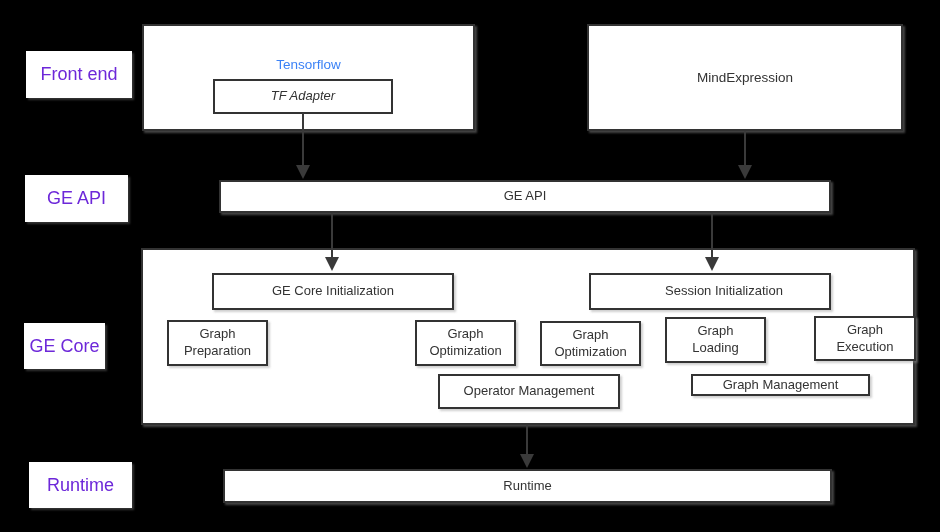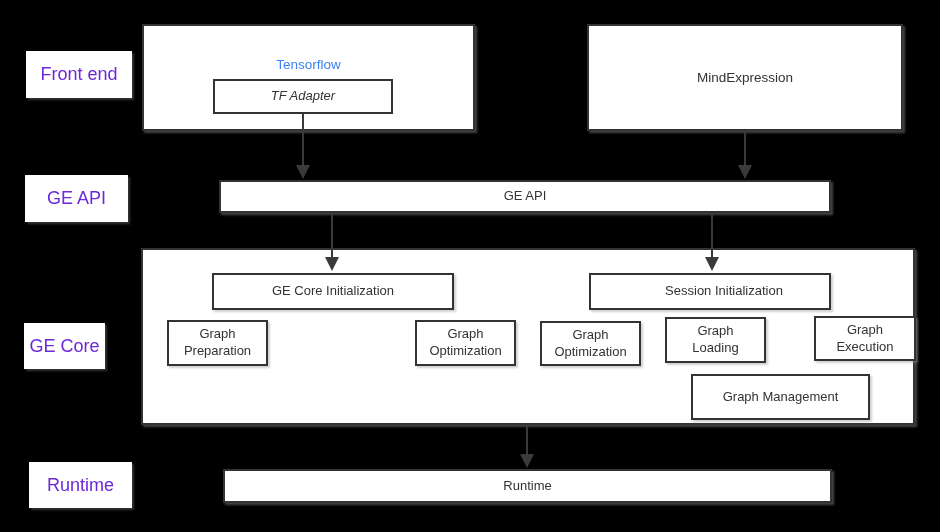--- a/index.html
+++ b/index.html
@@ -91,21 +91,22 @@
 
   <div class="box" style="left:212px; top:273px; width:242px; height:37px;">GE Core Initialization</div>
   <div class="box" style="left:589px; top:273px; width:242px; height:37px;padding-left:28px;">Session Initialization</div>
 
   <div class="box" style="left:167px; top:320px; width:101px; height:46px; padding:0 8px;">Graph Preparation</div>
   <div class="box" style="left:415px; top:320px; width:101px; height:46px; padding:0 12px;">Graph Optimization</div>
   <div class="box" style="left:540px; top:321px; width:101px; height:45px; padding:0 8px;">Graph Optimization</div>
   <div class="box" style="left:665px; top:317px; width:101px; height:46px; padding:0 16px;">Graph Loading</div>
   <div class="box" style="left:790px; top:316px; width:102px; height:45px; padding:0 12px;margin-left:24px;">Graph Execution</div>
 
-  <div class="box" style="left:691px; top:374px; width:179px; height:46px;">Graph Management</div>
+  <div class="box" style="left:438px; top:374px; width:182px; height:35px;">Operator Management</div>
+  <div class="box" style="left:691px; top:374px; width:179px; height:22px;">Graph Management</div>
 
   <div class="box" style="left:223px; top:469px; width:609px; height:34px;">Runtime</div>
 
   <div class="arrow" style="left:302px; top:113px; height:52px;"></div>
   <div class="arrow" style="left:744px; top:131px; height:34px;"></div>
   <div class="arrow" style="left:331px; top:213px; height:44px;"></div>
   <div class="arrow" style="left:711px; top:213px; height:44px;"></div>
   <div class="arrow" style="left:526px; top:425px; height:29px;"></div>
 
 </div>

